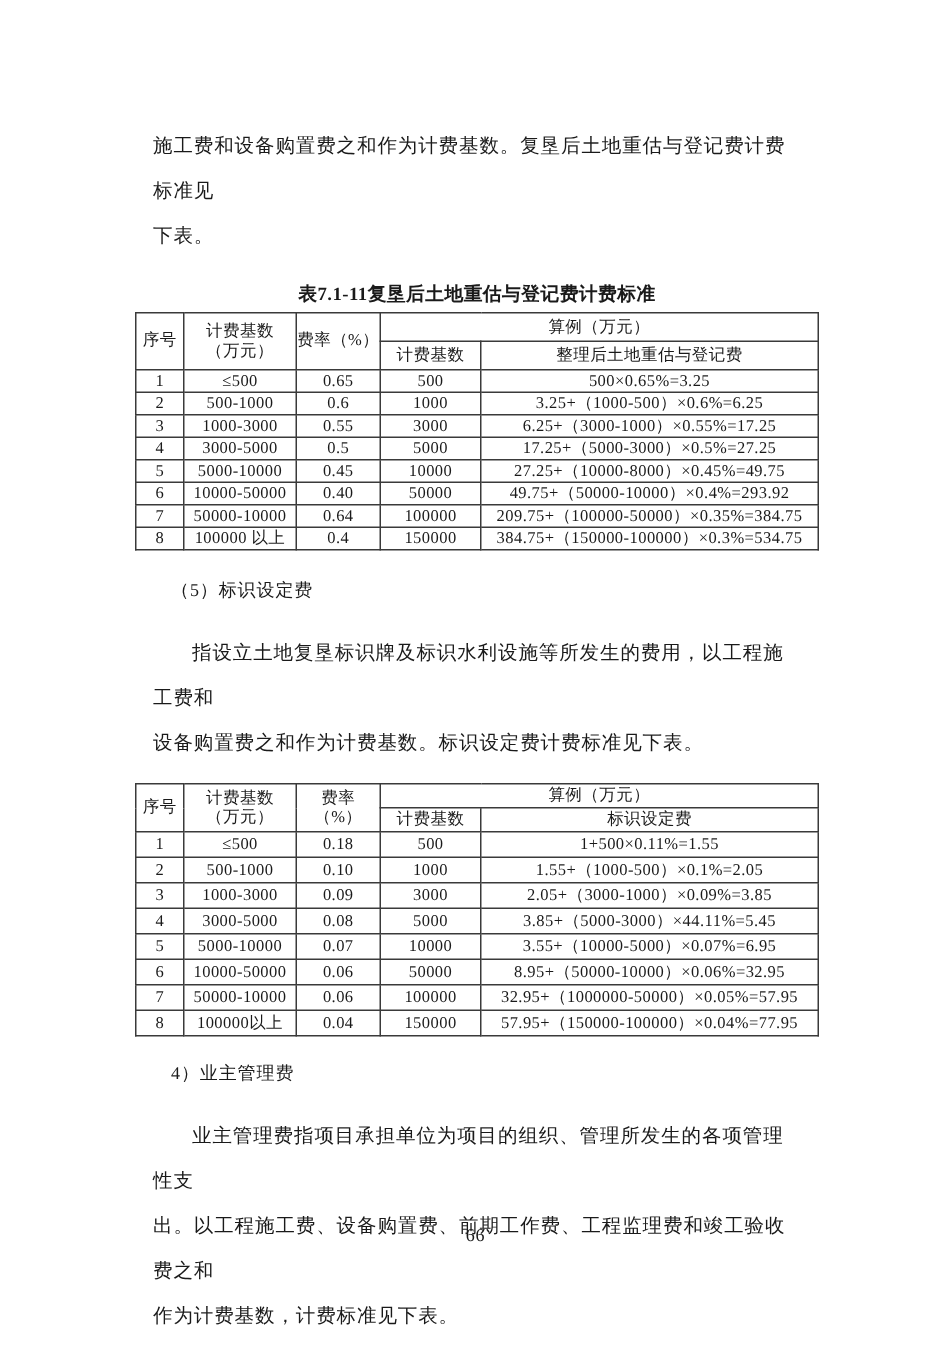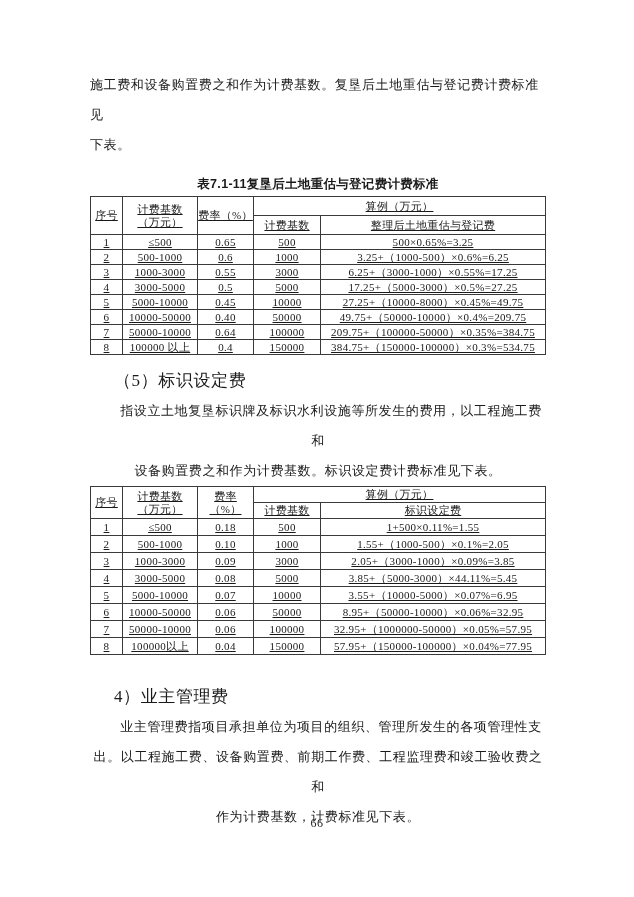--- a/index.html
+++ b/index.html
@@ -15,65 +15,64 @@
     position:absolute;
     left:90px; top:70px;
     width:456px;
   }
   .para {
     font-size:13px;
     line-height:30px;
     letter-spacing:0.6px;
     white-space:pre-line;
     text-align:left;
-    margin:0;
-  }
-  .indent { text-indent:26px;text-align:center; }
+    margin:12px;
+  }
+  .indent { text-indent:26px; }
   .heading {
-    font-size:17px;
+    font-size:12px;
     line-height:30px;
     letter-spacing:0.6px;
     text-indent:24px;
     margin:0;
   }
   .tbl-title {
     font-family:"Liberation Sans","DejaVu Sans",sans-serif;
     font-weight:bold;
     font-size:12.5px;
     line-height:17px;
     text-align:center;
     letter-spacing:0.3px;
     margin:7px 0 3px 0;
   }
   table {
     border-collapse:collapse;
     width:455px;
     table-layout:fixed;
-    text-decoration:underline;
   }
   th, td {
     border:1px solid #3a3a3a;
     font-size:11px;
     font-weight:normal;
     text-align:center;
     vertical-align:middle;
     padding:0;
     overflow:hidden;
     letter-spacing:0.3px;
   }
   th { white-space:pre-line; line-height:13px; }
   .t1 thead tr { height:19px; }
   .t1 tbody tr { height:15px; }
   .t1 tbody td { line-height:13px; }
   .t2 thead tr { height:16px; }
   .t2 tbody tr { height:17px; }
   .t2 tbody td { line-height:14px; }
   .sec-gap1 { margin-top:11px; }
-  .sec-gap2 { margin-top:27px; }
-  .title-gap { margin-top:16px; }
+  .sec-gap2 { margin-top:9px; }
+  .title-gap { margin-top:16px;font-family:Liberation Serif, serif; }
   .page-number {
     position:absolute;
     left:0; right:0;
     top:816px;
     text-align:center;
     font-size:12px;
     letter-spacing:0.5px;
   }
 </style>
 </head>
@@ -141,21 +140,21 @@
           <td>5000-10000</td>
           <td>0.45</td>
           <td>10000</td>
           <td>27.25+（10000-8000）×0.45%=49.75</td>
         </tr>
         <tr>
           <td>6</td>
           <td>10000-50000</td>
           <td>0.40</td>
           <td>50000</td>
-          <td>49.75+（50000-10000）×0.4%=209.75</td>
+          <td>49.75+（50000-10000）×0.4%=293.92</td>
         </tr>
         <tr>
           <td>7</td>
           <td>50000-10000</td>
           <td>0.64</td>
           <td>100000</td>
           <td>209.75+（100000-50000）×0.35%=384.75</td>
         </tr>
         <tr>
           <td>8</td>

